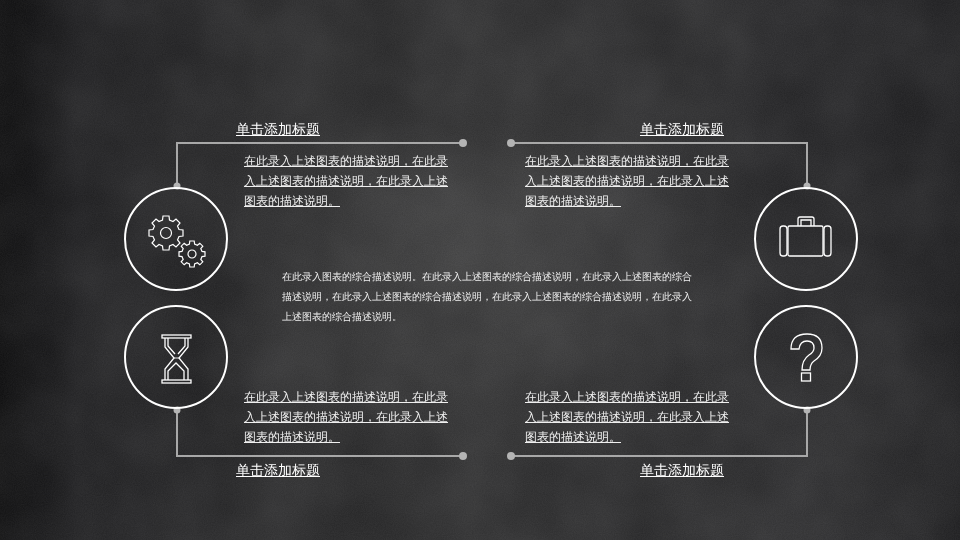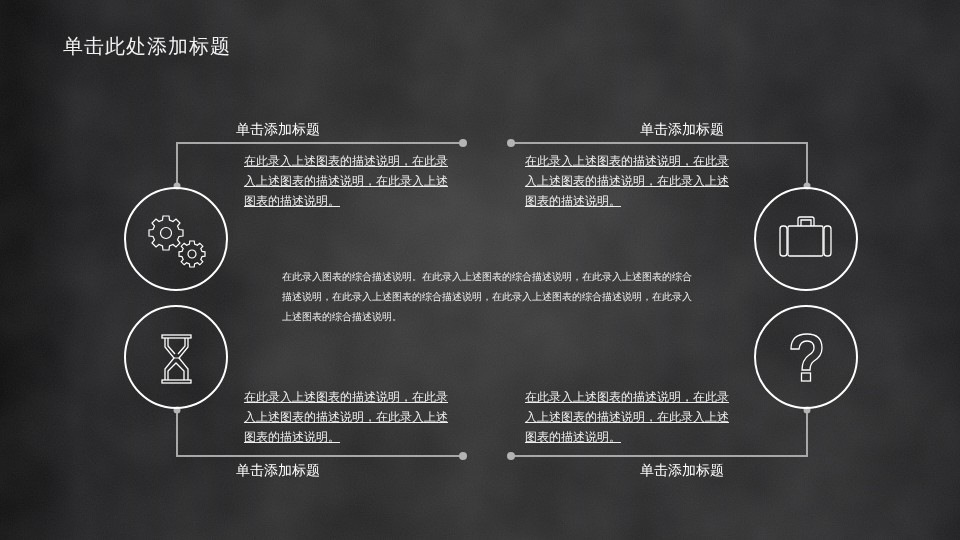--- a/index.html
+++ b/index.html
@@ -17,20 +17,21 @@
 
   .page-title {
     position: absolute; left: 63px; top: 33px;
     font-size: 20px; letter-spacing: 1px; color: #f2f2f2;
     font-family: "DejaVu Serif", "Liberation Serif", serif;
     white-space: nowrap;
   }
   .section-title {
     position: absolute; font-size: 14px; color: #ffffff; white-space: nowrap;
     line-height: 18px;
+    text-decoration: underline;
   }
   .desc {
     position: absolute; font-size: 12px; line-height: 20px; color: #f0f0f0;
     width: 212px;
     text-decoration: underline;
   }
   .center-desc {
     position: absolute; left: 282px; top: 267px; width: 416px;
     font-size: 10px; line-height: 20px; color: #f0f0f0; 
   }
@@ -52,21 +53,20 @@
       <feColorMatrix type="matrix" values="0 0 0 0 1  0 0 0 0 1  0 0 0 0 1  0 0 0 0.07 0"></feColorMatrix>
     </filter>
     <filter id="smudge">
       <feTurbulence type="fractalNoise" baseFrequency="0.012" numOctaves="3" seed="9"></feTurbulence>
       <feColorMatrix type="matrix" values="0 0 0 0 1  0 0 0 0 1  0 0 0 0 1  0 0 0 0.12 -0.02"></feColorMatrix>
     </filter>
     <rect width="960" height="540" filter="url(#smudge)"></rect>
     <rect width="960" height="540" filter="url(#grain)"></rect>
   </svg>
 
-  <div class="page-title">单击此处添加标题</div>
 
   <svg class="diagram" width="960" height="540">
     <g stroke="#a8a8a8" stroke-width="2" fill="none">
 
       <polyline points="177,186 177,143 463,143"></polyline>
 
       <polyline points="511,143 807,143 807,186"></polyline>
 
       <polyline points="177,410 177,456 463,456"></polyline>
 

